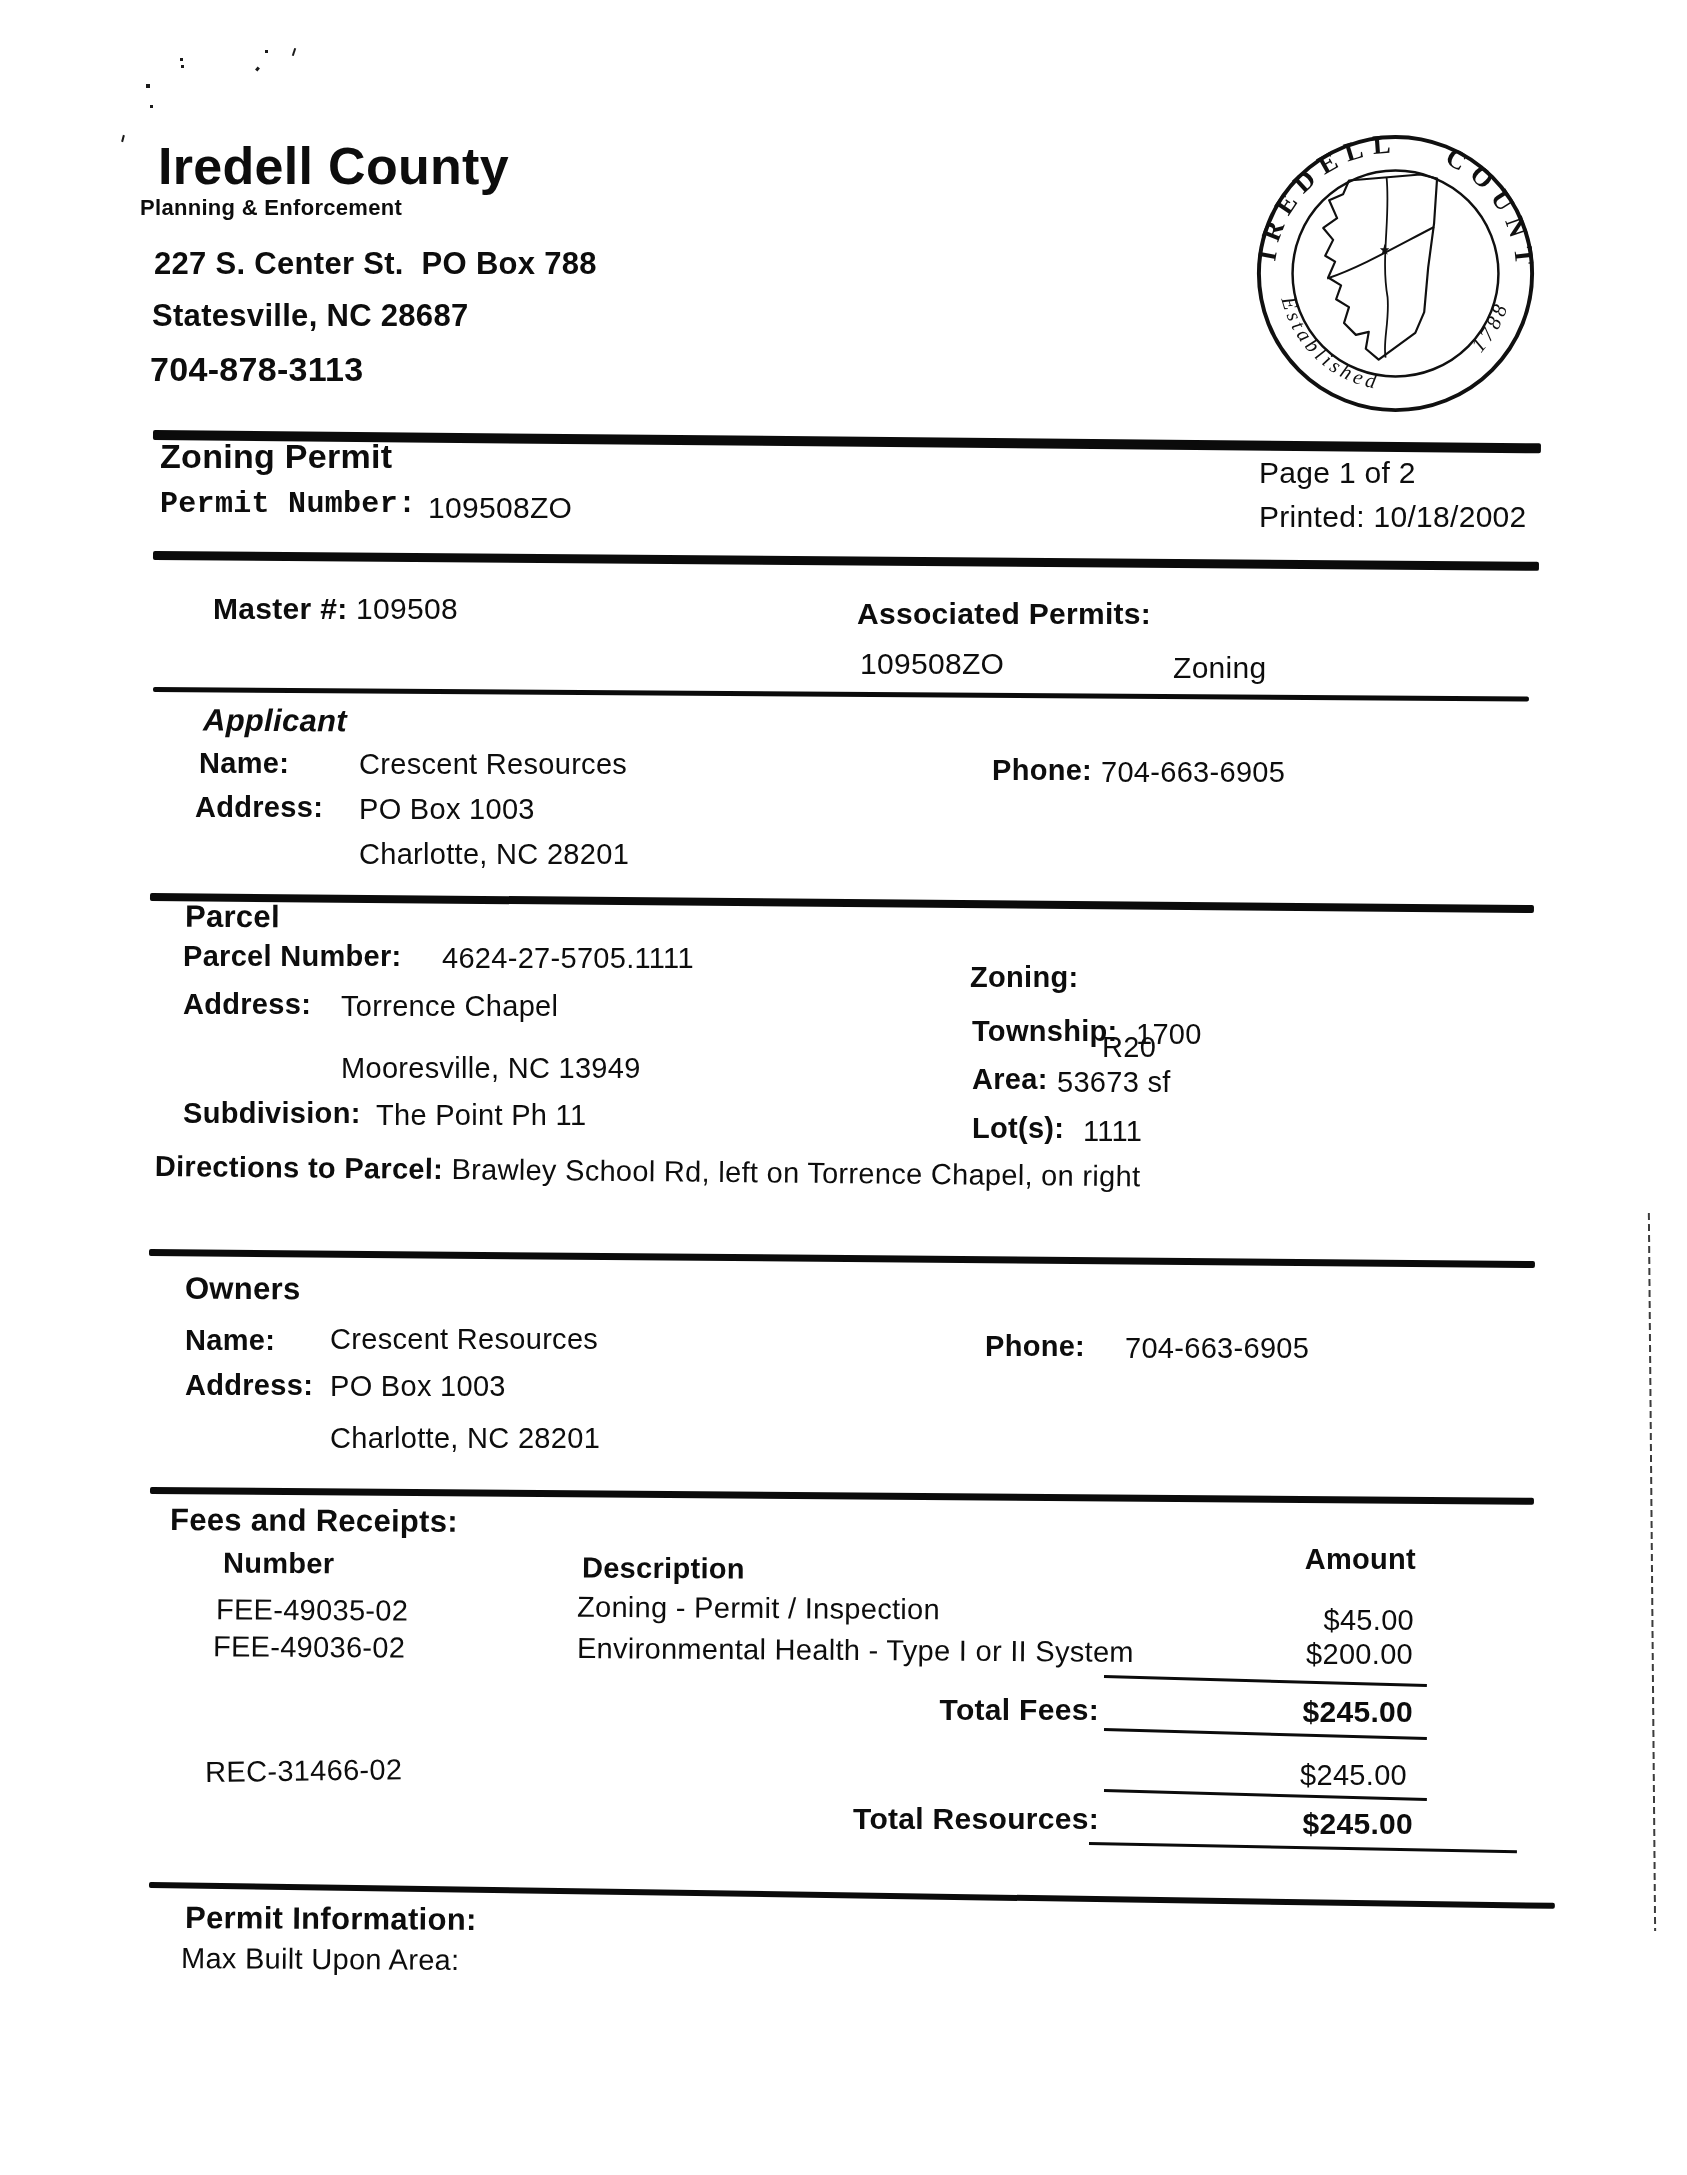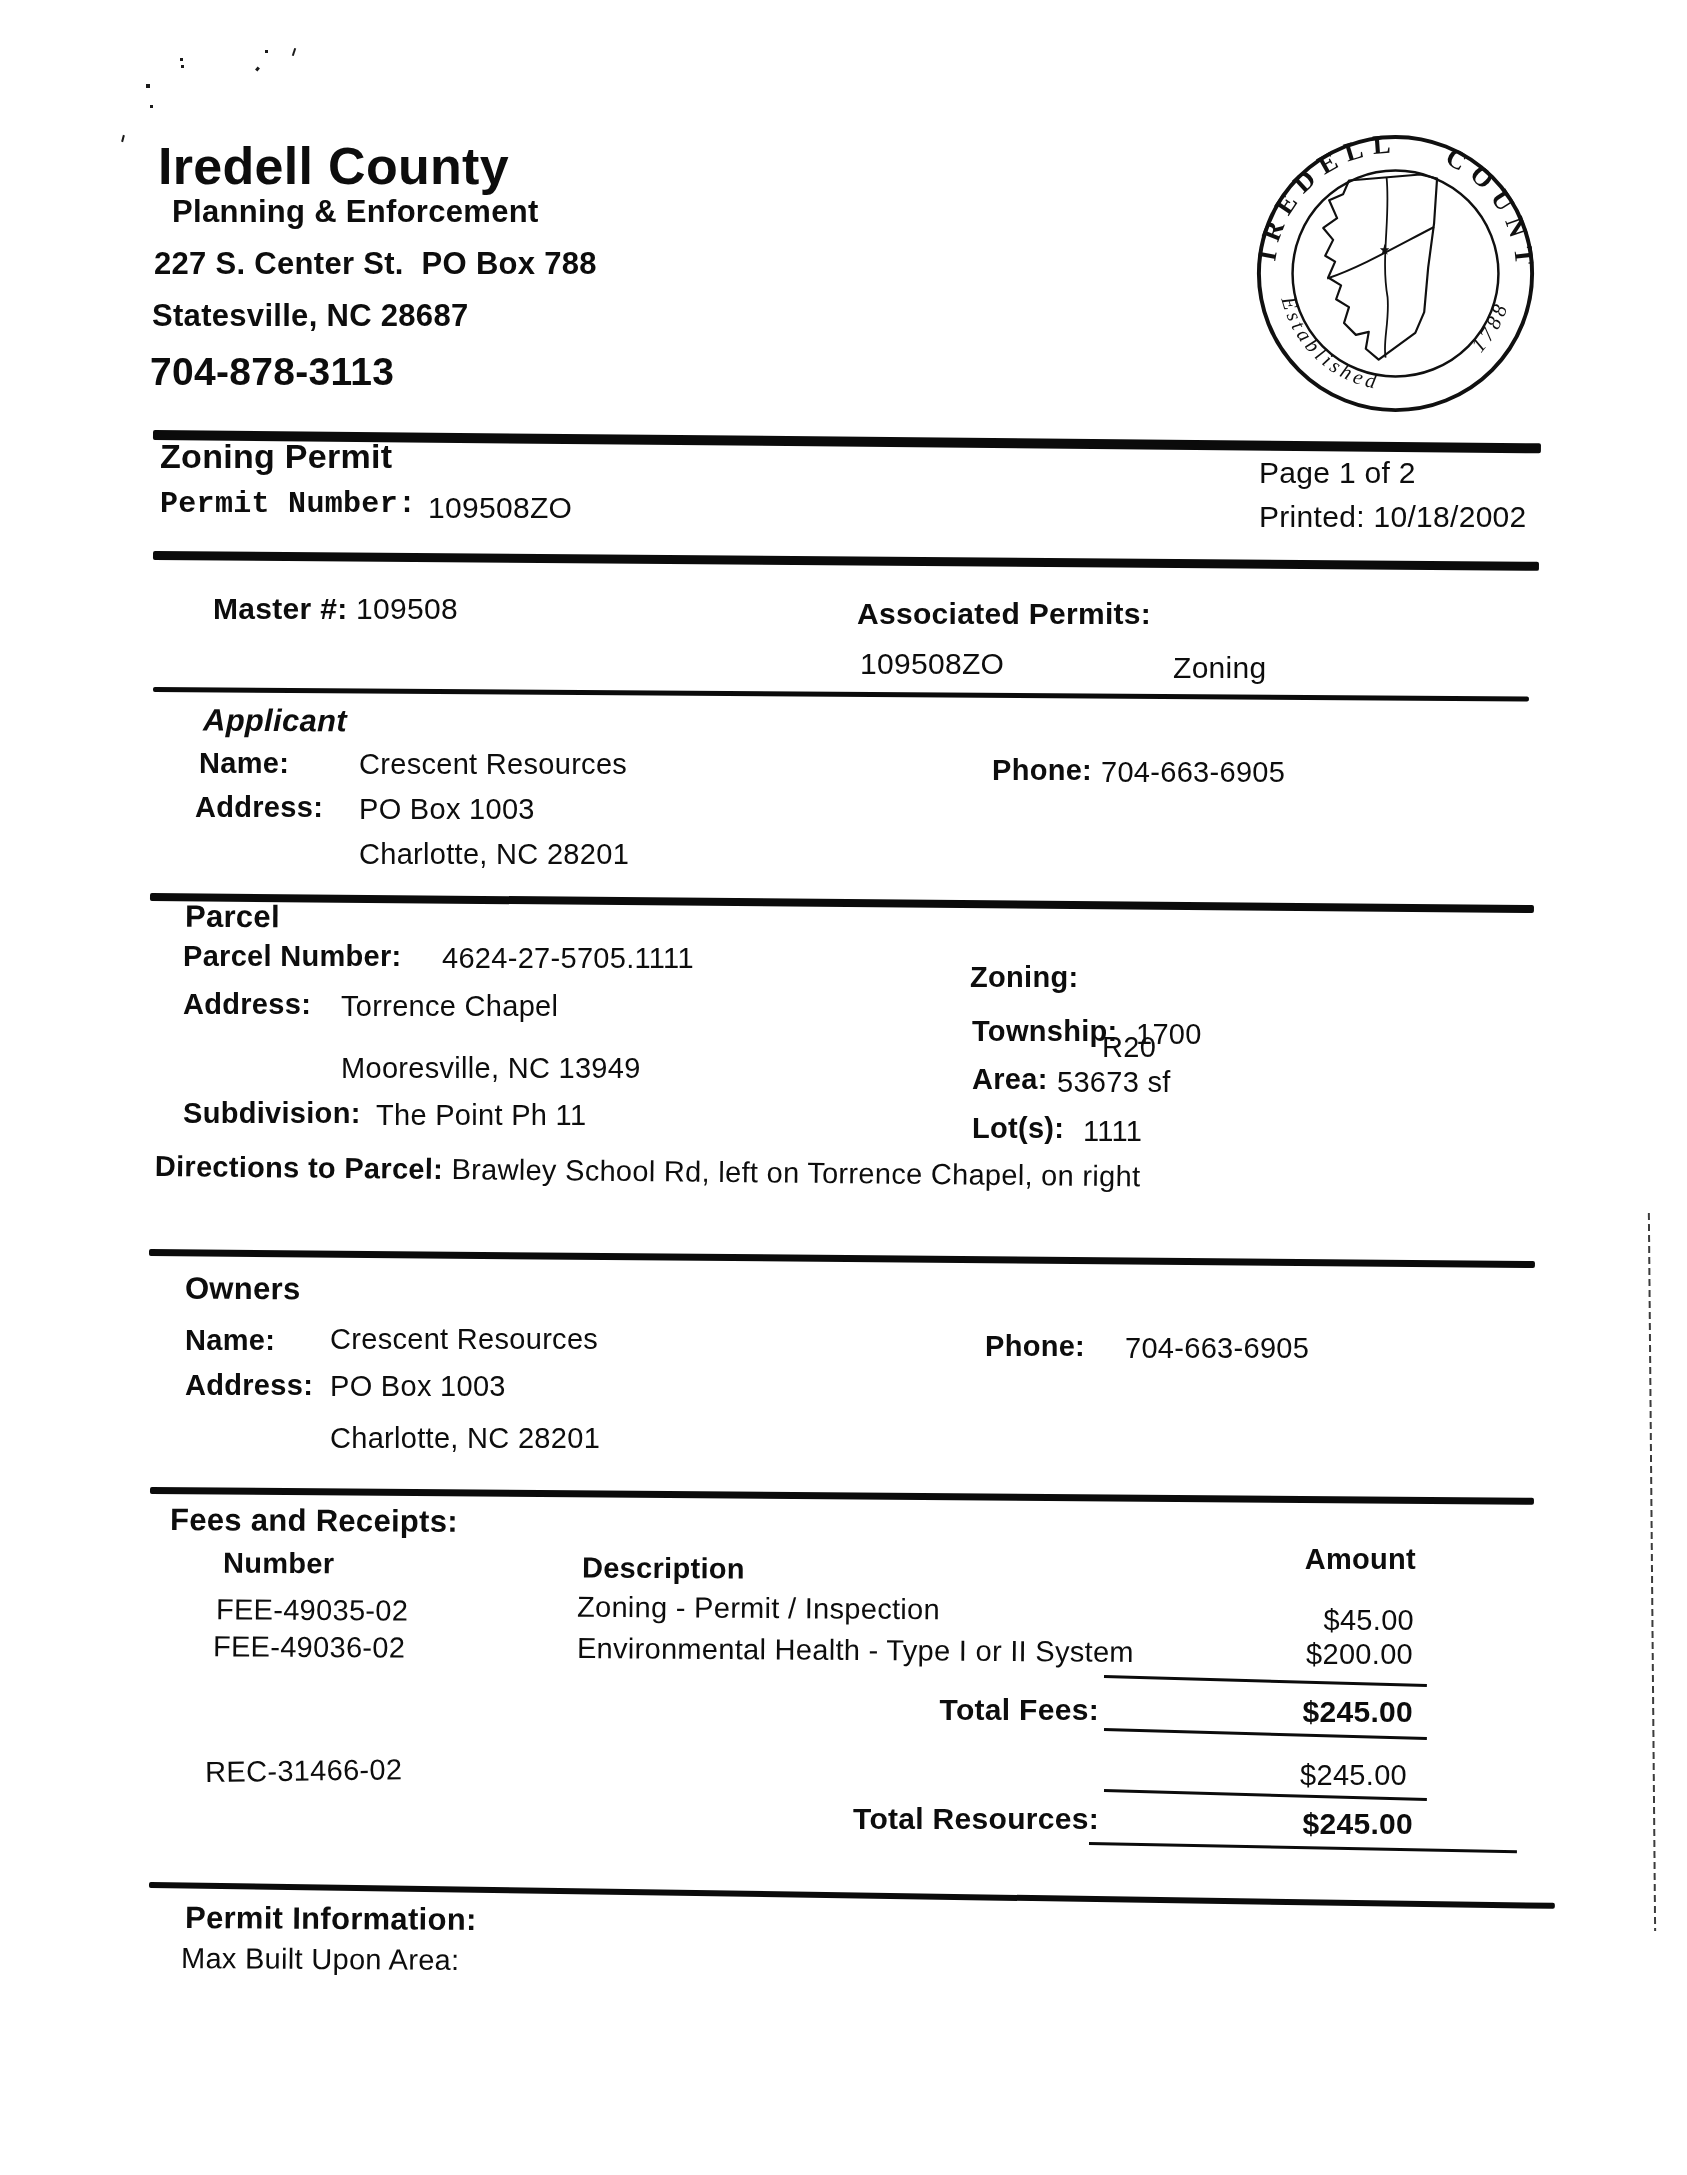--- a/index.html
+++ b/index.html
@@ -62,24 +62,24 @@
   <div class="speck" style="left:265px;top:50px;width:3px;height:3px;"></div>
   <div class="speck" style="left:293px;top:48px;width:2px;height:8px;transform:rotate(18deg);"></div>
   <div class="speck" style="left:256px;top:67px;width:3px;height:4px;transform:rotate(40deg);"></div>
   <div class="speck" style="left:146px;top:84px;width:4px;height:4px;"></div>
   <div class="speck" style="left:150px;top:105px;width:3px;height:3px;"></div>
   <div class="speck" style="left:122px;top:135px;width:2px;height:7px;transform:rotate(15deg);"></div>
 
   <div class="vscan"></div>
 
   <div class="t b" style="left:158px;top:139px;font-size:52px;">Iredell County</div>
-  <div class="t b" style="left:172px;top:196px;font-size:31px;">Planning &amp; Enforcement</div>
+  <div class="t b" style="left:140px;top:196px;font-size:22px;">Planning &amp; Enforcement</div>
   <div class="t b" style="left:154px;top:248px;font-size:31px;">227 S. Center St.  PO Box 788</div>
   <div class="t b" style="left:152px;top:300px;font-size:31px;">Statesville, NC 28687</div>
-  <div class="t b" style="left:150px;top:352px;font-size:39px;">704-878-3113</div>
+  <div class="t b" style="left:150px;top:352px;font-size:34px;">704-878-3113</div>
 
   <svg class="seal" width="293" height="293" viewBox="0 0 296 296">
     <circle cx="148" cy="146" r="138" fill="none" stroke="#101010" stroke-width="4"></circle>
     <circle cx="148" cy="146" r="104" fill="none" stroke="#101010" stroke-width="2.5"></circle>
     <defs>
       <path id="sealTop" d="M 26,146 A 122,122 0 0 1 270,146" fill="none"></path>
       <path id="sealBot" d="M 30,146 A 118,118 0 0 0 266,146" fill="none"></path>
     </defs>
     <text class="arc-top"><textPath href="#sealTop" startOffset="3%">IREDELL</textPath></text>
     <text class="arc-top"><textPath href="#sealTop" startOffset="63%">COUNTY</textPath></text>

